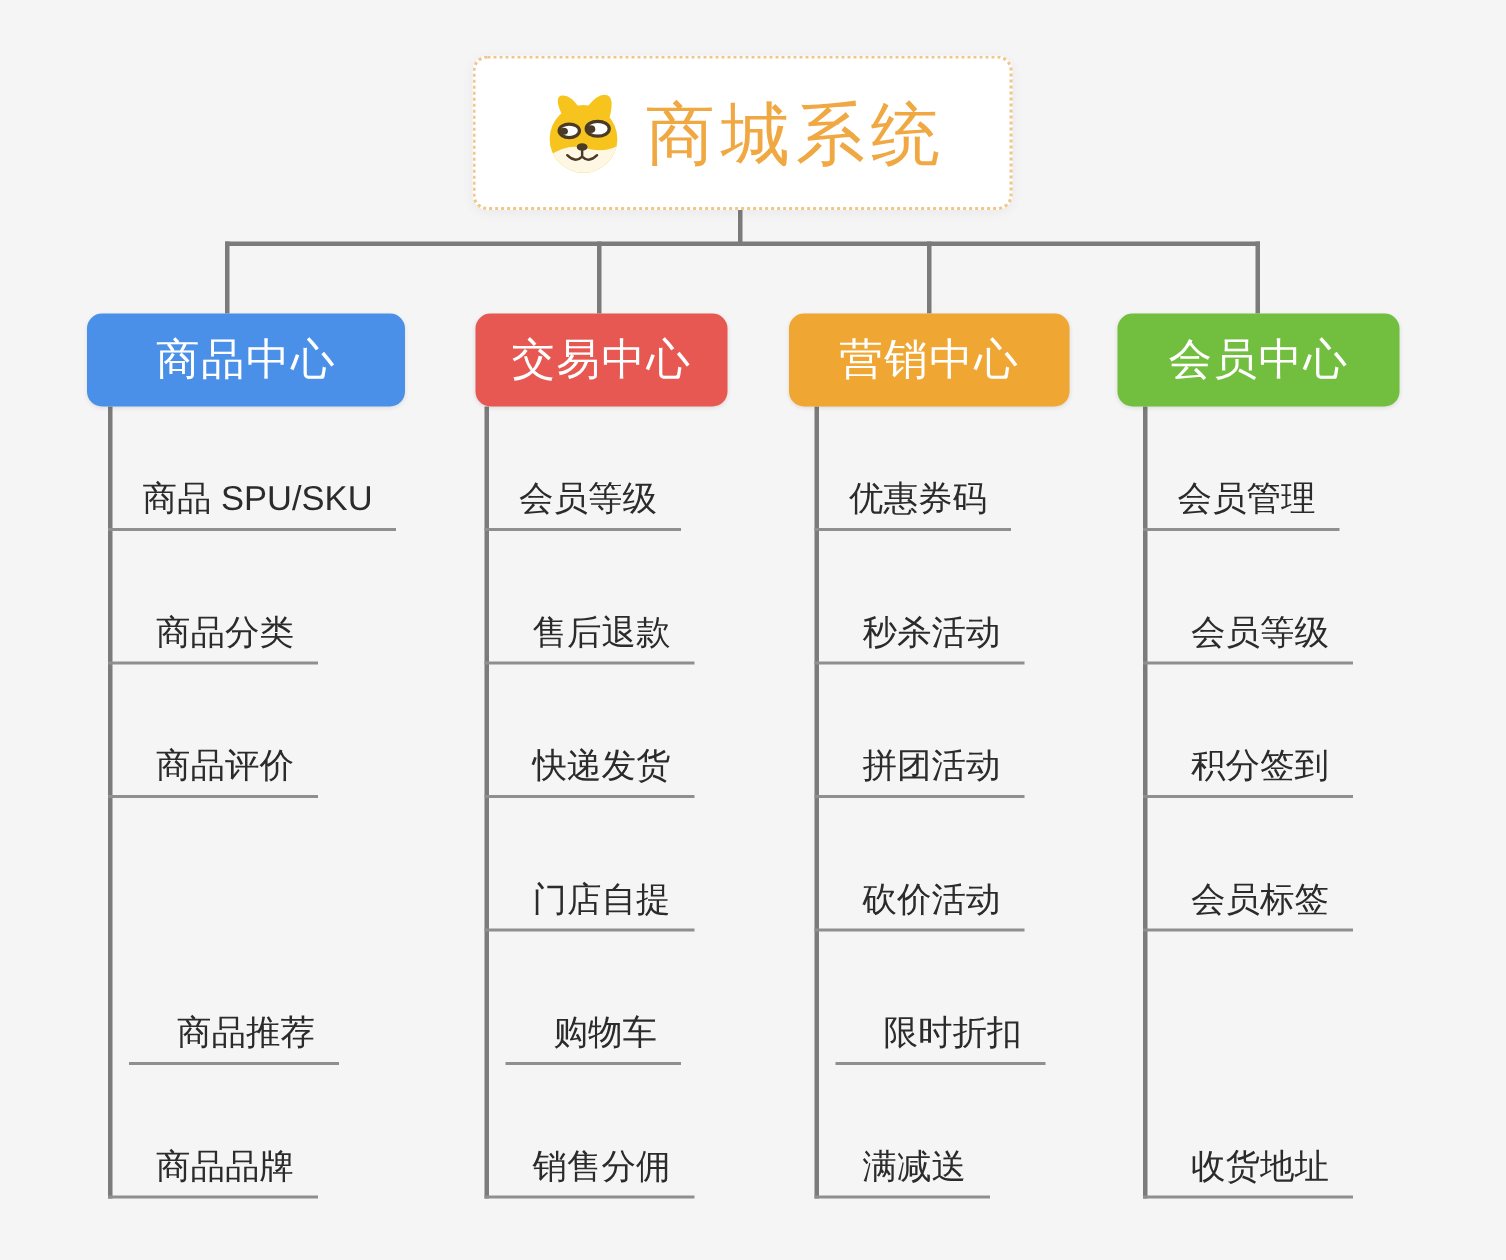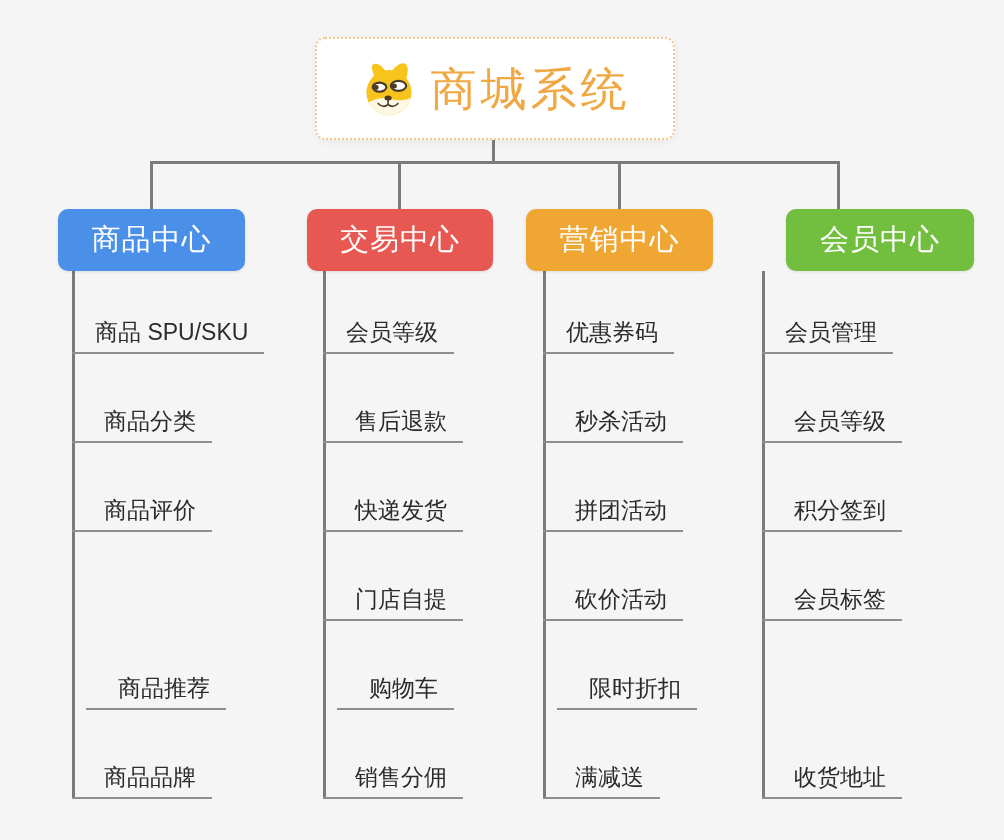--- a/index.html
+++ b/index.html
@@ -46,22 +46,22 @@
   .dog{width:58px;height:56px;display:block;flex:0 0 auto;}
 
   
   .branch{
     position:absolute;top:209px;height:62px;border-radius:10px;
     display:flex;align-items:center;justify-content:center;
     color:#FFFFFF;font-size:29px;letter-spacing:1px;white-space:nowrap;
     box-shadow:0 1px 3px rgba(0,0,0,0.10);
     cursor:pointer;
   }
-  .branch.b0{left:58px;width:187px;}
-  .branch.b1{left:307px;width:186px;}
+  .branch.b0{left:58px;width:212px;}
+  .branch.b1{left:317px;width:168px;}
   .branch.b2{left:526px;width:187px;}
   .branch.b3{left:745px;width:188px;}
 
   
   .leaf{
     position:absolute;white-space:nowrap;
     font-size:23px;line-height:28px;color:#2B2B2B;
     padding:0 16px 6px 32px;
     border-bottom:2px solid #8F8F8F;
     cursor:pointer;
@@ -112,21 +112,21 @@
         <ellipse cx="31" cy="41" rx="4" ry="2.8" fill="#4A3B27"></ellipse>
         <path d="M31 43.5 L31 48 M20 47 Q26 53 31 48 Q36 53 42 47" fill="none" stroke="#4A3B27" stroke-width="1.8" stroke-linecap="round"></path>
       </svg>
     </span>
     <span class="root-title" style="color: rgb(240, 168, 67);">商城系统</span>
   </div>
 
   <div class="branch b0" style="background: rgb(74, 143, 232);">商品中心</div>
   <div class="branch b1" style="background: rgb(230, 88, 81);">交易中心</div>
   <div class="branch b2" style="background: rgb(240, 166, 50);">营销中心</div>
-  <div class="branch b3" style="background: rgb(114, 190, 63); margin-left: 41px;">会员中心</div>
+  <div class="branch b3" style="background: rgb(114, 190, 63);">会员中心</div>
 
   <div class="leaf c0 r0">商品 SPU/SKU</div>
   <div class="leaf c0 r1">商品分类</div>
   <div class="leaf c0 r2">商品评价</div>
   <div class="leaf c0 r4">商品推荐</div>
   <div class="leaf c0 r5">商品品牌</div>
 
   <div class="leaf c1 r0">会员等级</div>
   <div class="leaf c1 r1">售后退款</div>
   <div class="leaf c1 r2">快递发货</div>

